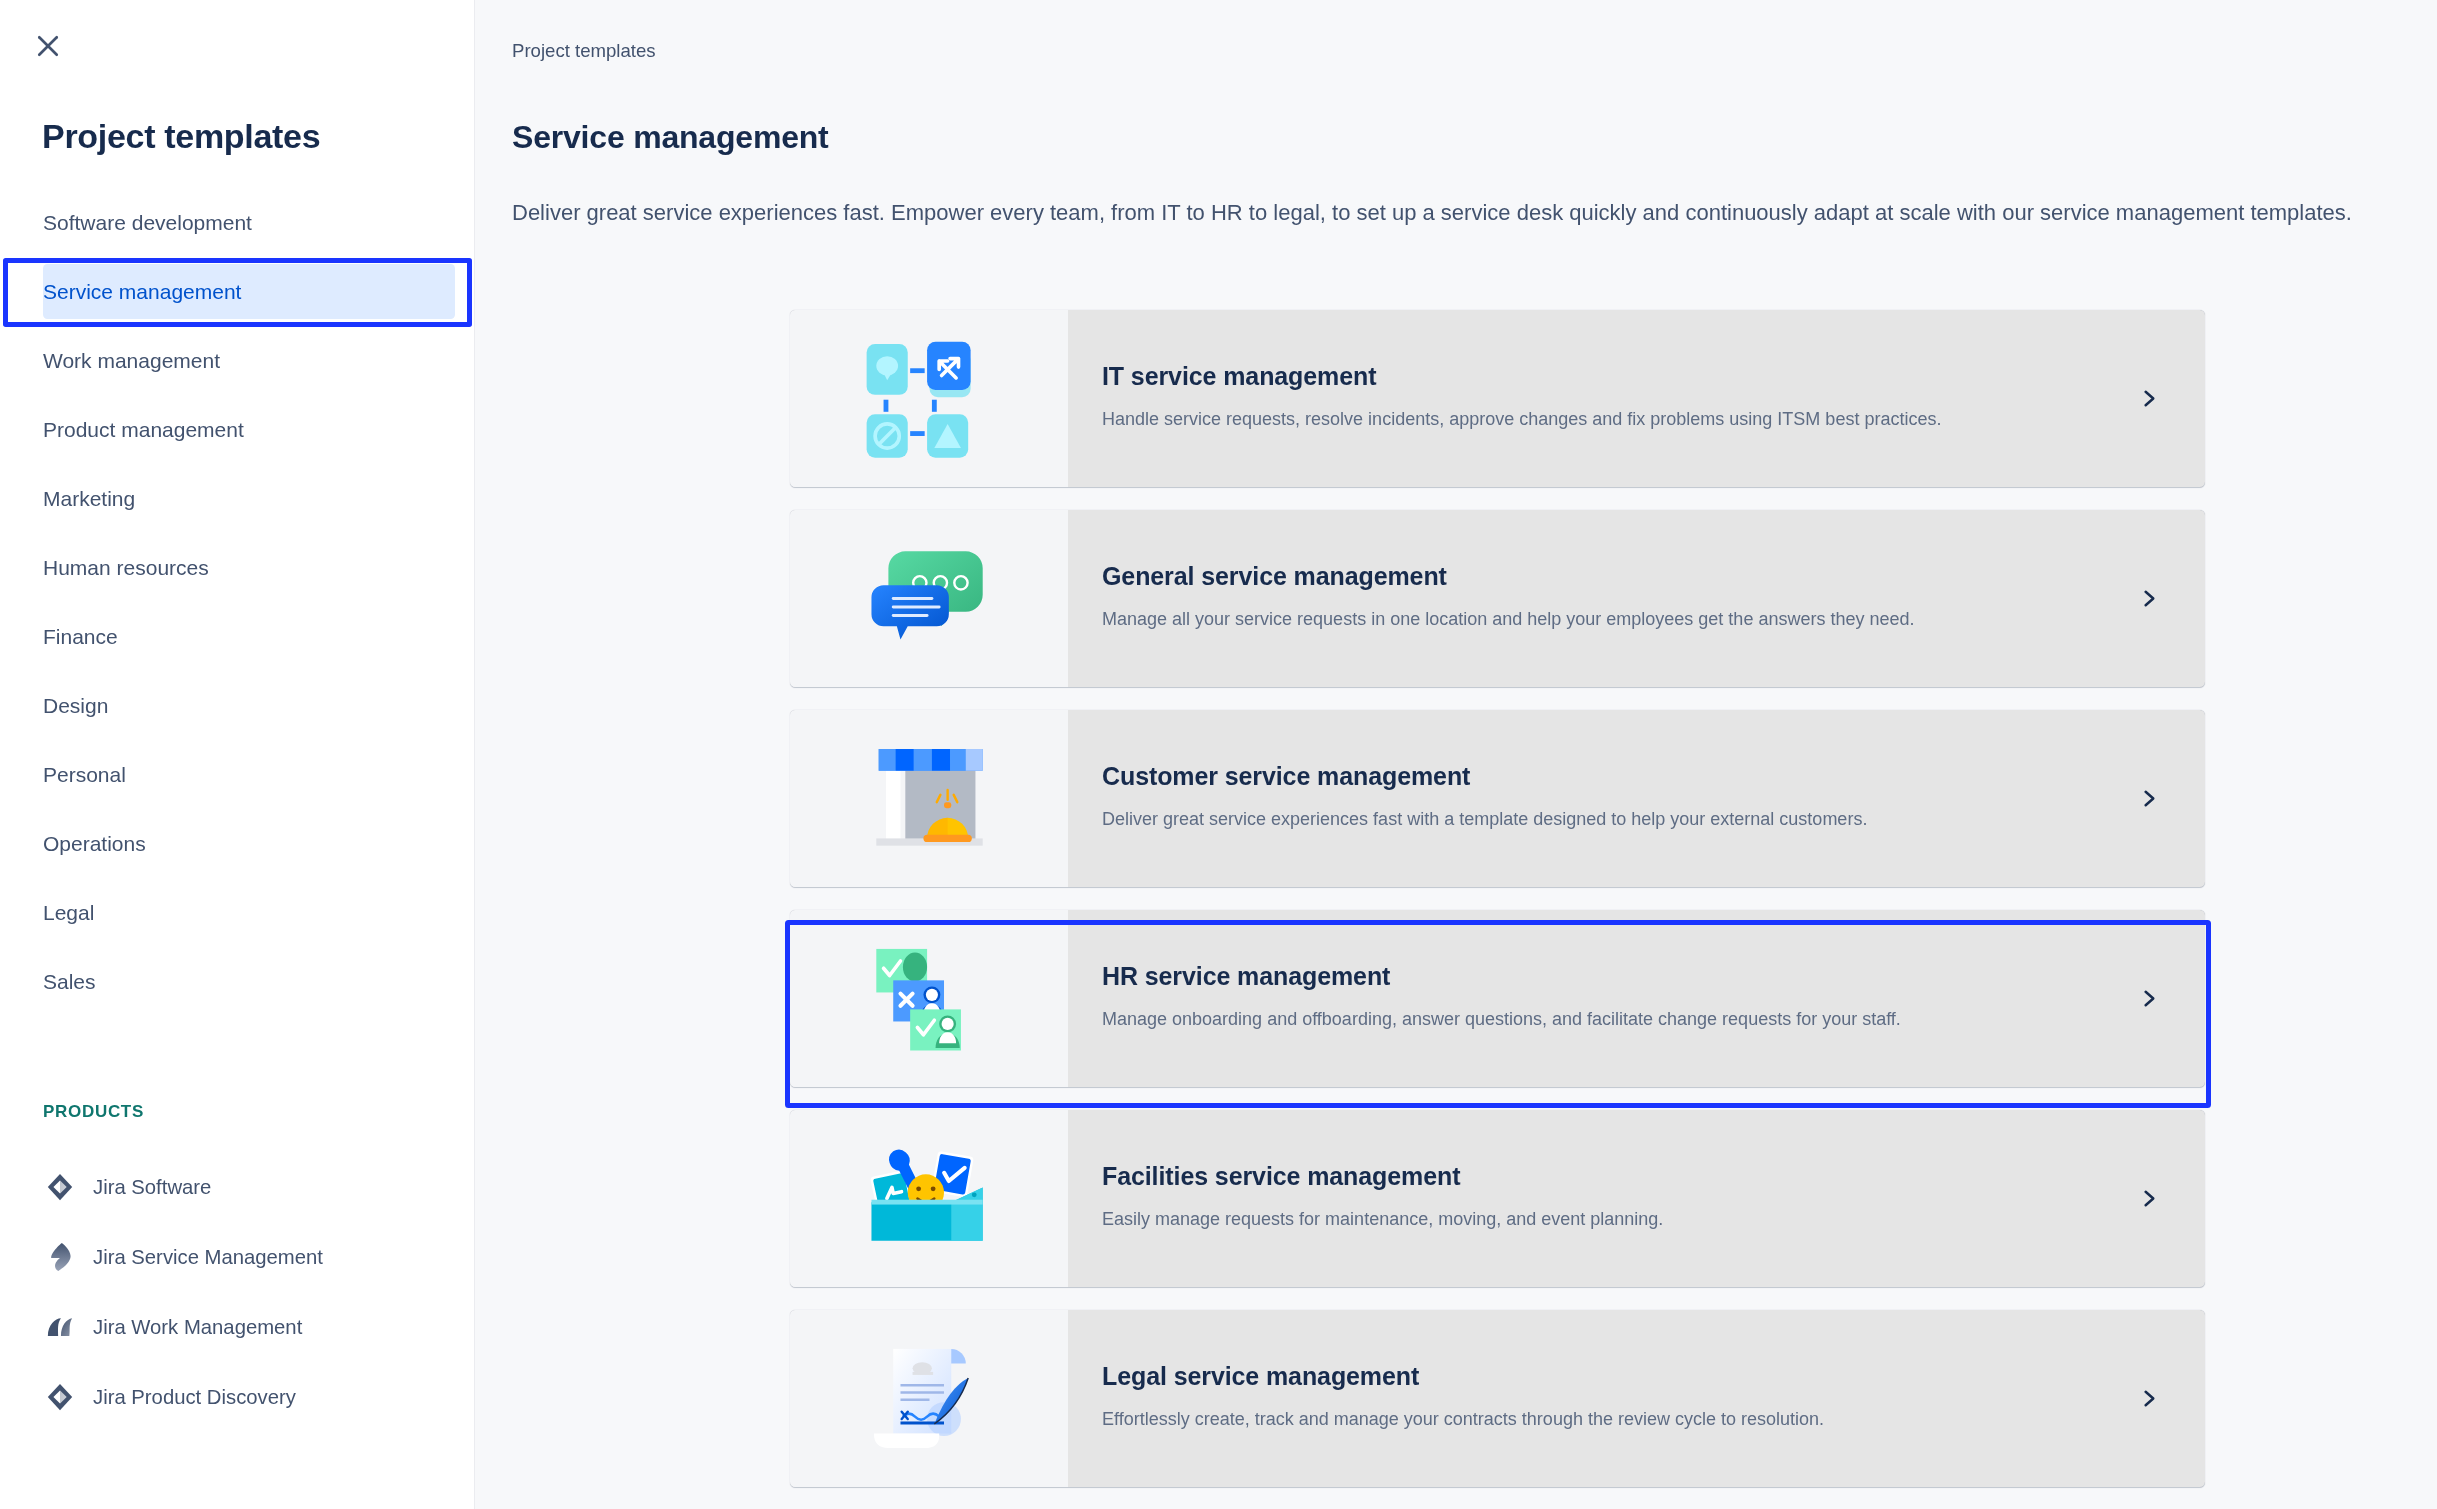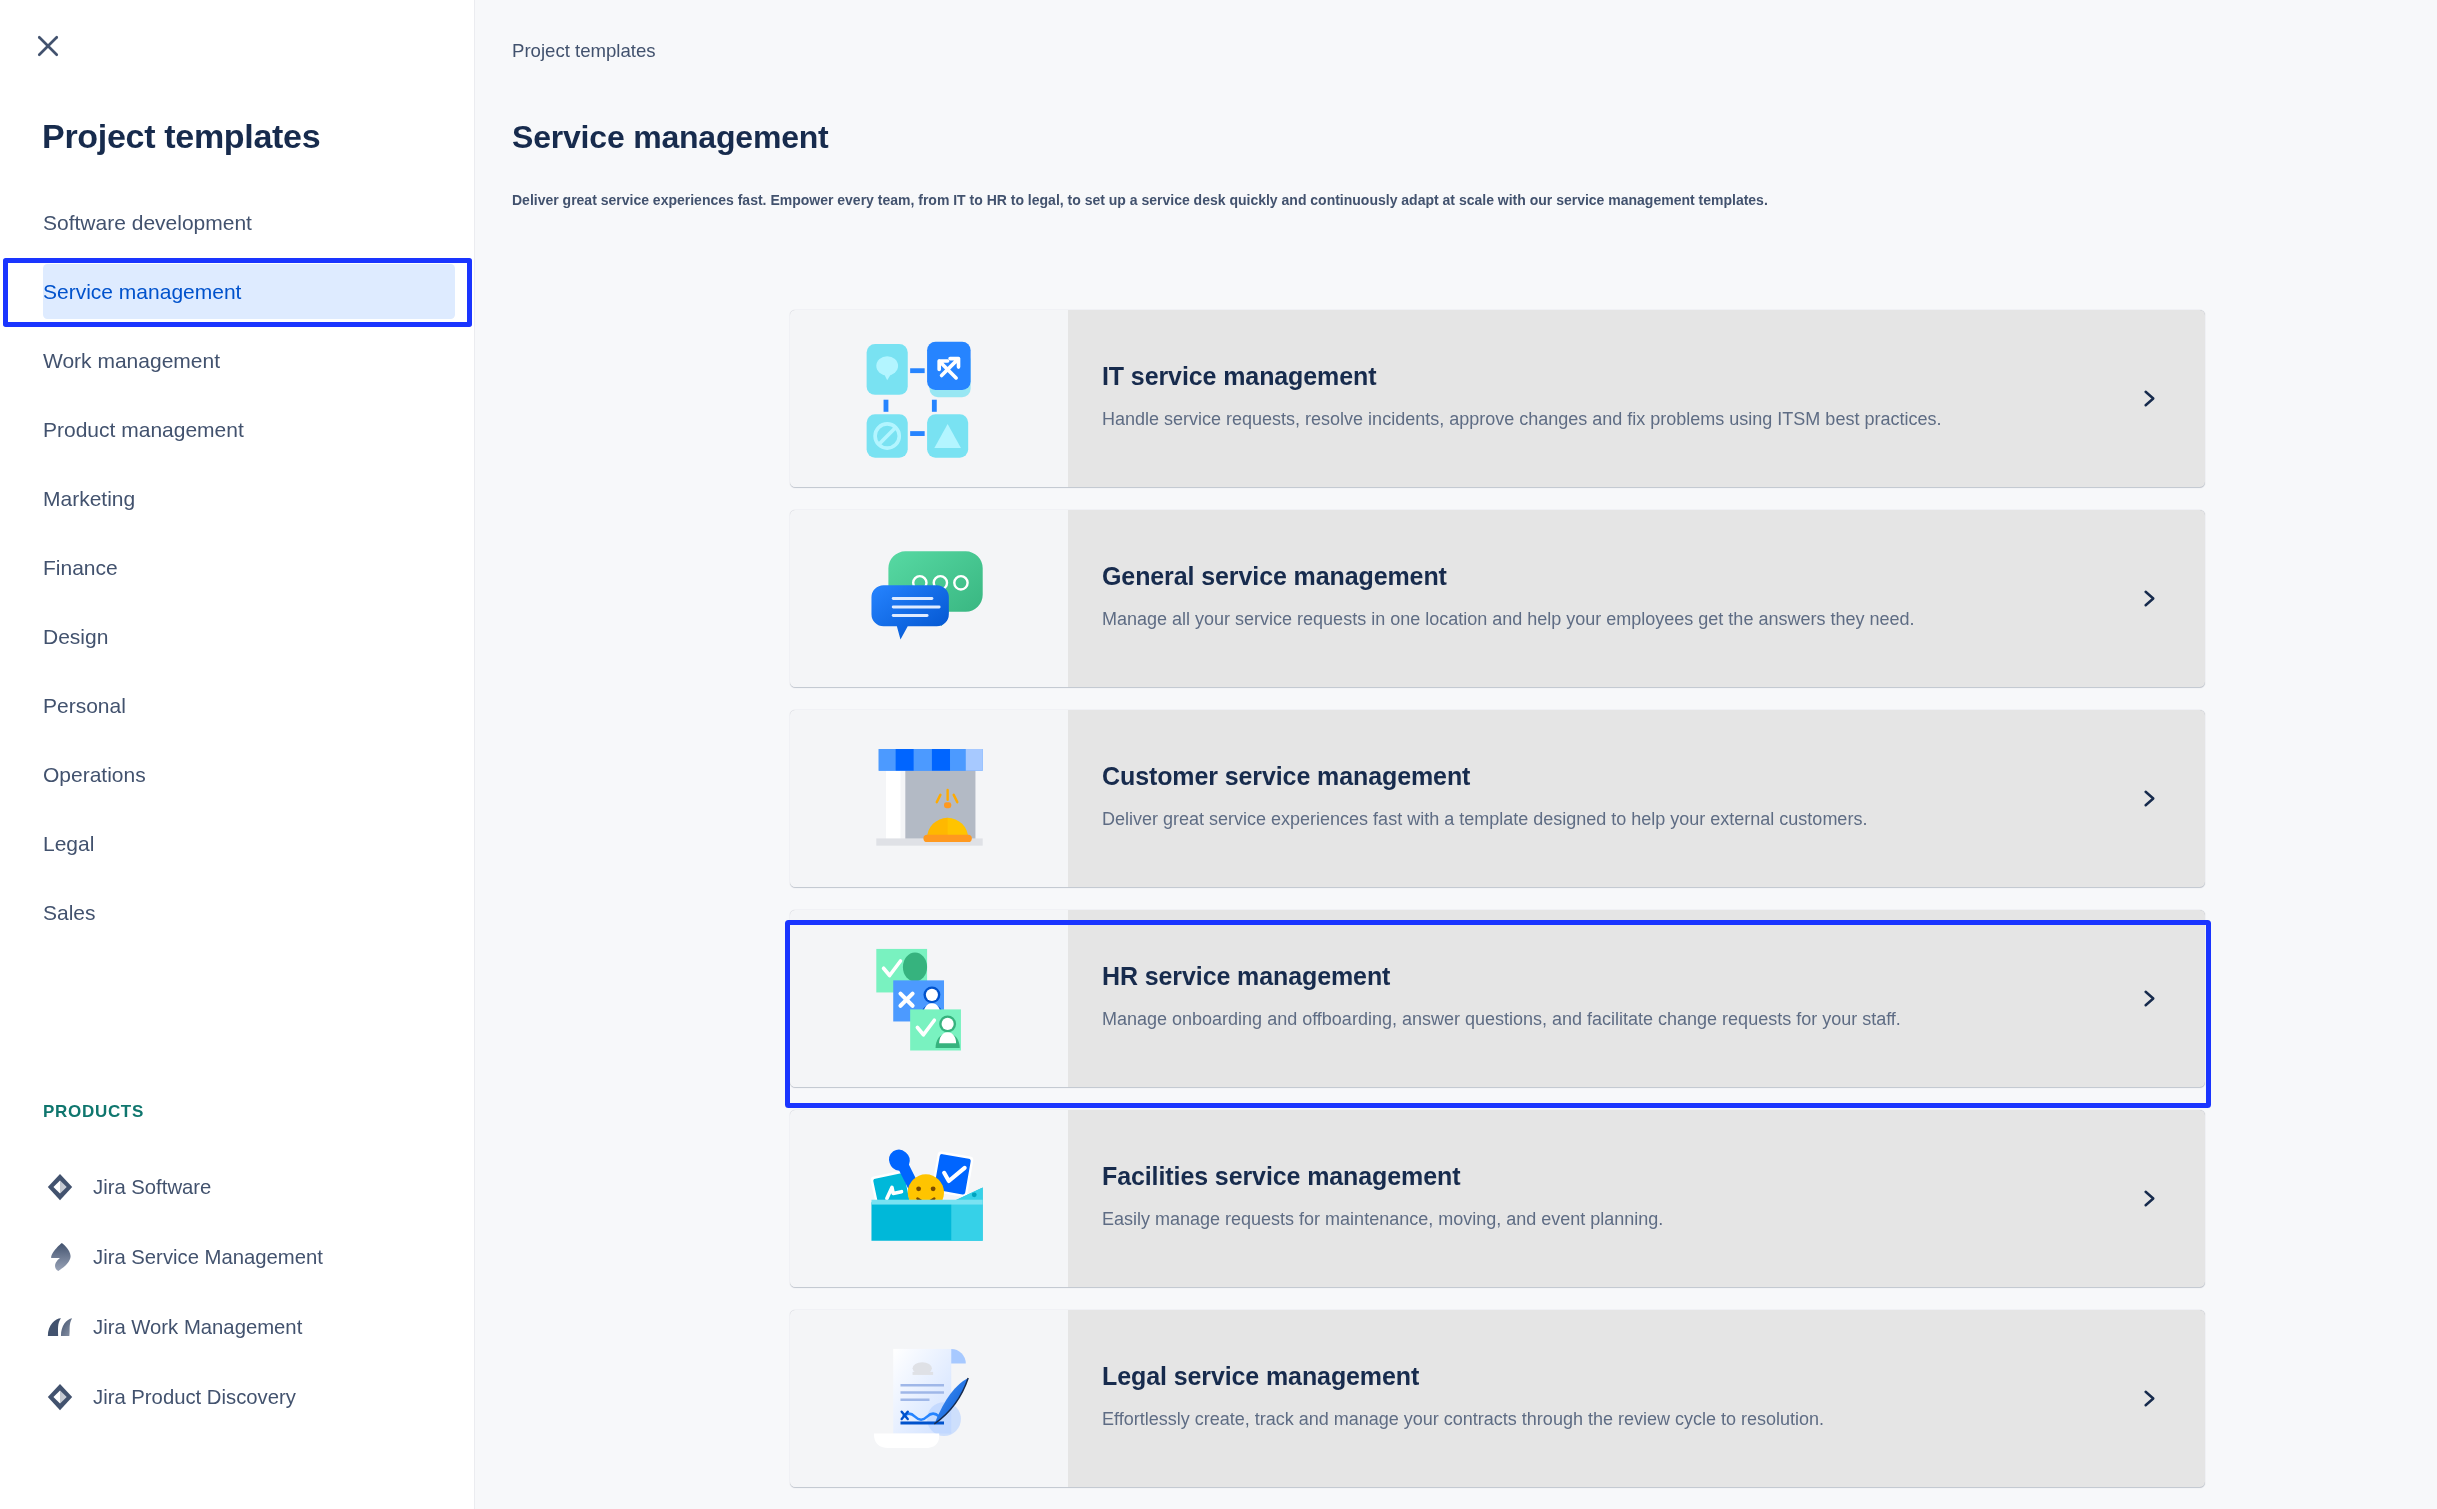--- a/index.html
+++ b/index.html
@@ -103,23 +103,23 @@
     position: absolute; left: 37px; top: 40px;
     font-size: 18.6px; color: #42526e;
     cursor: pointer;
   }
   .main-title {
     position: absolute; left: 37px; top: 119px;
     font-size: 32px; font-weight: 700; color: #172b4d;
     letter-spacing: -0.2px;
   }
   .main-desc {
-    position: absolute; left: 37px; top: 184px;
+    position: absolute; left: 37px; top: 196px;
     width: 1840px;
-    font-size: 14px; line-height: 33px; color: #42526e; font-weight: bold;
+    font-size: 22px; line-height: 33px; color: #42526e;
   }
 
   .cards {
     position: absolute;
     left: 315px; top: 310px;
     width: 1415px;
   }
   .card {
     display: flex;
     height: 177px;
@@ -201,20 +201,25 @@
           </div>
       </div>
       <div class="nav-item">
         <div class="nav-item-inner">
             <span class="nav-label">Product management</span>
           </div>
       </div>
       <div class="nav-item">
         <div class="nav-item-inner">
             <span class="nav-label">Marketing</span>
+          </div>
+      </div>
+      <div class="nav-item">
+        <div class="nav-item-inner">
+            <span class="nav-label">Human resources</span>
           </div>
       </div>
       <div class="nav-item">
         <div class="nav-item-inner">
             <span class="nav-label">Finance</span>
           </div>
       </div>
       <div class="nav-item">
         <div class="nav-item-inner">
             <span class="nav-label">Design</span>

